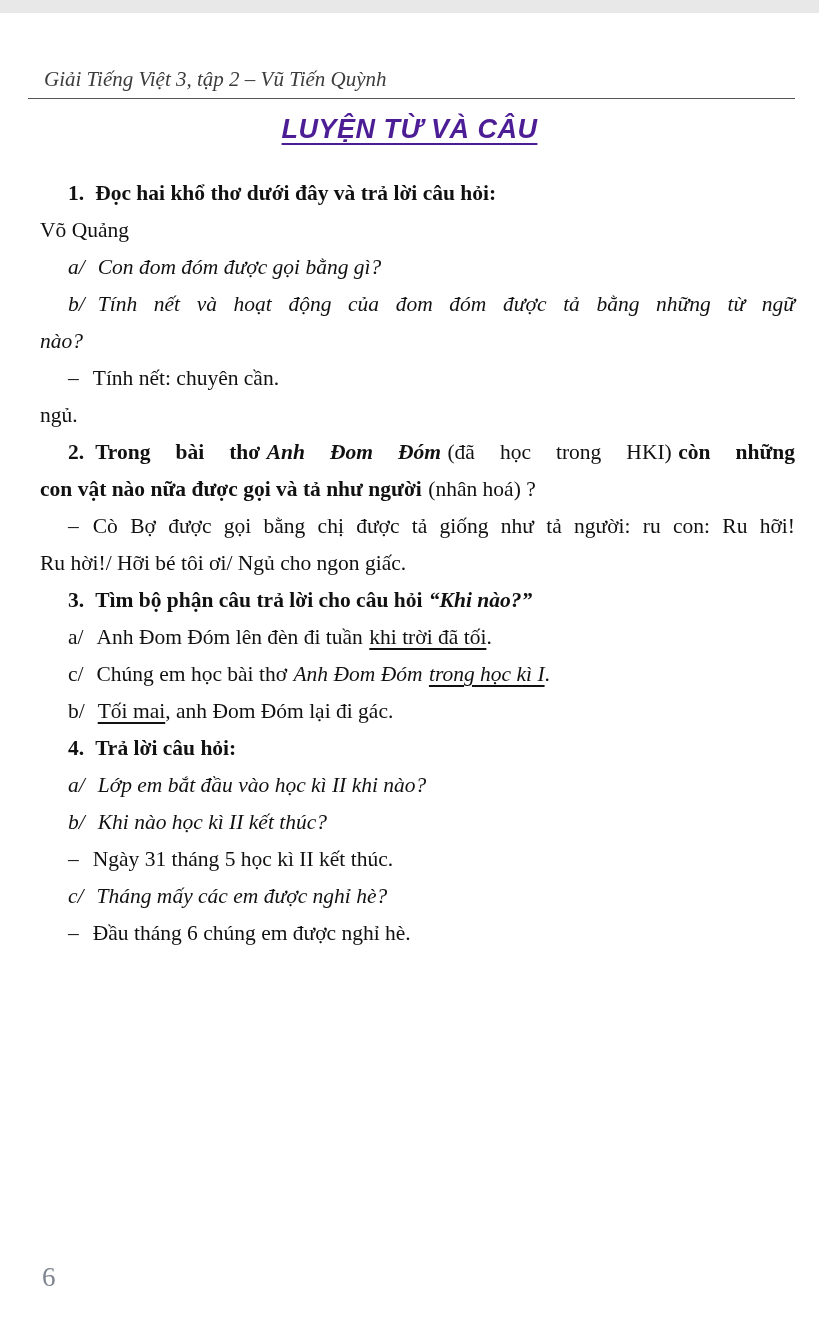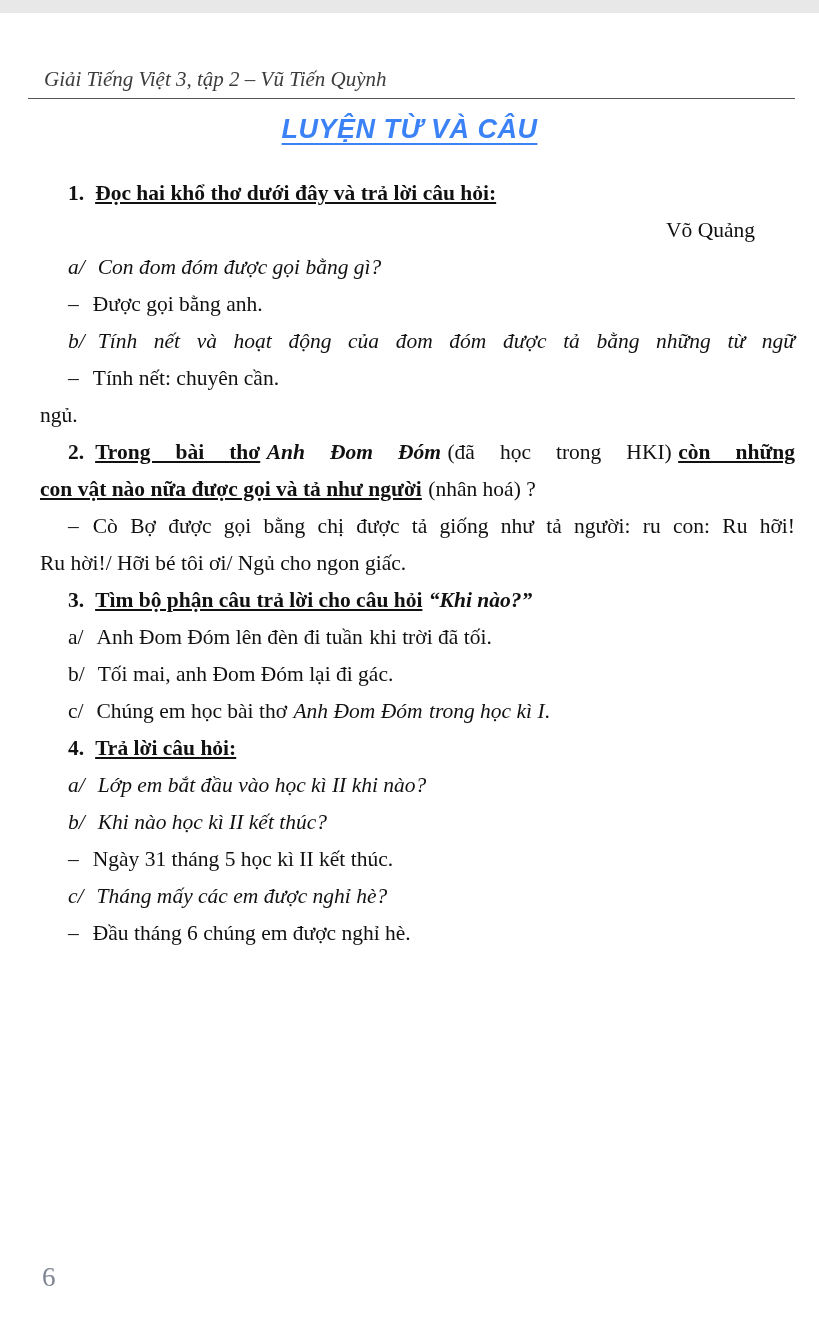--- a/index.html
+++ b/index.html
@@ -28,44 +28,44 @@
     text-align:center;
     font-family:"Liberation Sans", sans-serif;
     font-weight:900;
     font-style:italic;
     font-size:27px;
     letter-spacing:0.5px;
     line-height:30px;
     text-decoration:underline;
     text-underline-offset:5px;
     text-decoration-thickness:2px;
-    color:#3b82f6;
+    color:#4c1d95;
   }
   
   .body {
     margin:31px 24px 0 40px;
     font-size:21.5px;
     line-height:37px;
   }
   .ln { margin:0; }
   .indent { text-indent:28px; }
   .just-full { text-align:justify; text-align-last:justify; }
-  .b { font-weight:bold;text-decoration:underline; }
+  .b { font-weight:bold; }
   .i { font-style:italic; }
   .bi { font-weight:bold; font-style:italic;text-align:center; }
-  .u { text-underline-offset:4px; }
+  .u { text-decoration:underline; text-underline-offset:4px; }
   .num { font-weight:bold; margin-right:11px; }
   .qlabel { margin-right:13px; }
   .dash { margin-right:14px; }
   .mr { margin-right:0.30em; }
   
   .poem { display:flex; margin-left:60px; }
   .poem-col-left { width:335px; }
   .poem-line { margin:0; line-height:37px; }
-  .poem-author { text-align:right; padding-right:40px; line-height:37px; margin:0; }
+  .poem-author { text-align:left; padding-right:40px; line-height:37px; margin:0; }
   
   .page-number {
     position:absolute;
     left:42px; top:1249px;
     font-size:27px;
     color:#7e8590;
   }
   .footer-bar {
     position:absolute;
     left:0; bottom:0;
@@ -83,38 +83,38 @@
 
   <div class="lesson-title">LUYỆN TỪ VÀ CÂU</div>
 
   <div class="body">
 
     <p class="ln indent"><span class="num">1.</span><span class="b">Đọc hai khổ thơ dưới đây và trả lời câu hỏi:</span></p>
 
     <p class="poem-author">Võ Quảng</p>
 
     <p class="ln indent i"><span class="qlabel">a/</span><span>Con đom đóm được gọi bằng gì?</span></p>
-    <p class="ln indent"><span class="dash">–</span><span>Được gọi bằng anh.</span></p>
 
     <p class="ln indent i just-full"><span class="qlabel">b/</span><span>Tính nết và hoạt động của đom đóm được tả bằng những từ ngữ</span></p>
+    <p class="ln i">nào?</p>
 
     <p class="ln indent"><span class="dash">–</span><span>Tính nết: chuyên cần.</span></p>
     <p class="ln">ngủ.</p>
 
     <p class="ln indent just-full"><span class="num">2.</span><span class="b mr">Trong bài thơ</span><span class="bi mr">Anh Đom Đóm</span><span class="mr">(đã học trong HKI)</span><span class="b">còn những</span></p>
     <p class="ln"><span class="b mr">con vật nào nữa được gọi và tả như người</span><span>(nhân hoá) ?</span></p>
 
     <p class="ln indent just-full"><span class="dash">–</span><span>Cò Bợ được gọi bằng chị được tả giống như tả người: ru con: Ru hỡi!</span></p>
     <p class="ln">Ru hời!/ Hỡi bé tôi ơi/ Ngủ cho ngon giấc.</p>
 
     <p class="ln indent"><span class="num">3.</span><span class="b mr">Tìm bộ phận câu trả lời cho câu hỏi</span><span class="bi">“Khi nào?”</span></p>
 
     <p class="ln indent"><span class="qlabel">a/</span><span class="mr">Anh Đom Đóm lên đèn đi tuần</span><span class="u">khi trời đã tối</span><span>.</span></p>
+    <p class="ln indent"><span class="qlabel">c/</span><span class="mr">Chúng em học bài thơ</span><span class="i mr">Anh Đom Đóm</span><span class="i u">trong học kì I</span><span>.</span></p>
     <p class="ln indent"><span class="qlabel">b/</span><span class="u">Tối mai</span><span>, anh Đom Đóm lại đi gác.</span></p>
-    <p class="ln indent"><span class="qlabel">c/</span><span class="mr">Chúng em học bài thơ</span><span class="i mr">Anh Đom Đóm</span><span class="i u">trong học kì I</span><span>.</span></p>
 
     <p class="ln indent"><span class="num">4.</span><span class="b">Trả lời câu hỏi:</span></p>
 
     <p class="ln indent i"><span class="qlabel">a/</span><span>Lớp em bắt đầu vào học kì II khi nào?</span></p>
 
     <p class="ln indent i"><span class="qlabel">b/</span><span>Khi nào học kì II kết thúc?</span></p>
     <p class="ln indent"><span class="dash">–</span><span>Ngày 31 tháng 5 học kì II kết thúc.</span></p>
 
     <p class="ln indent i"><span class="qlabel">c/</span><span>Tháng mấy các em được nghỉ hè?</span></p>
     <p class="ln indent"><span class="dash">–</span><span>Đầu tháng 6 chúng em được nghỉ hè.</span></p>

